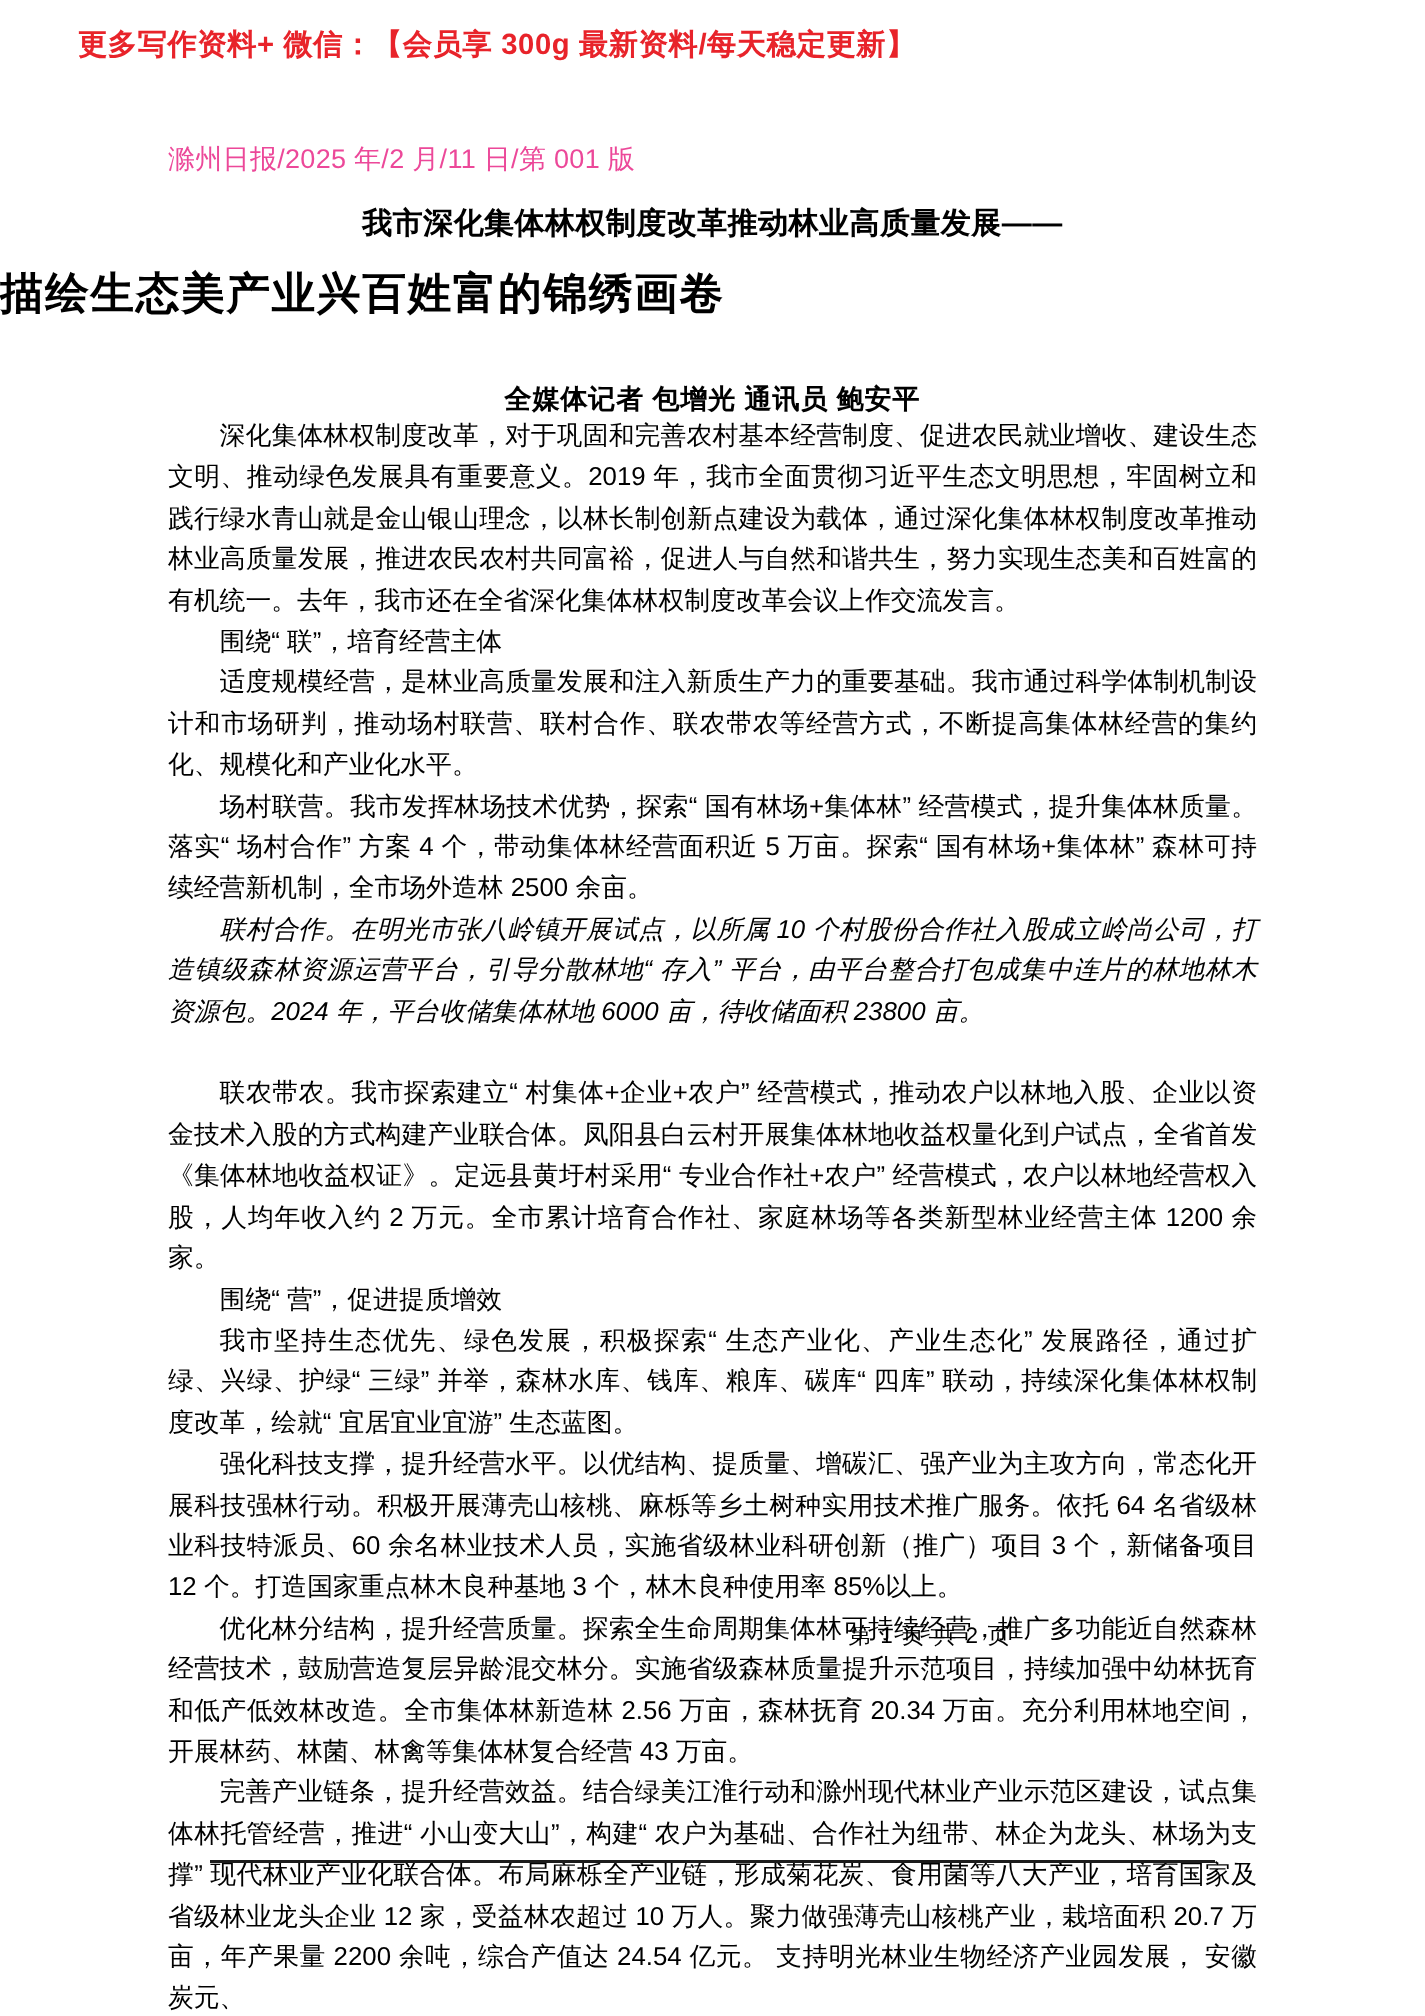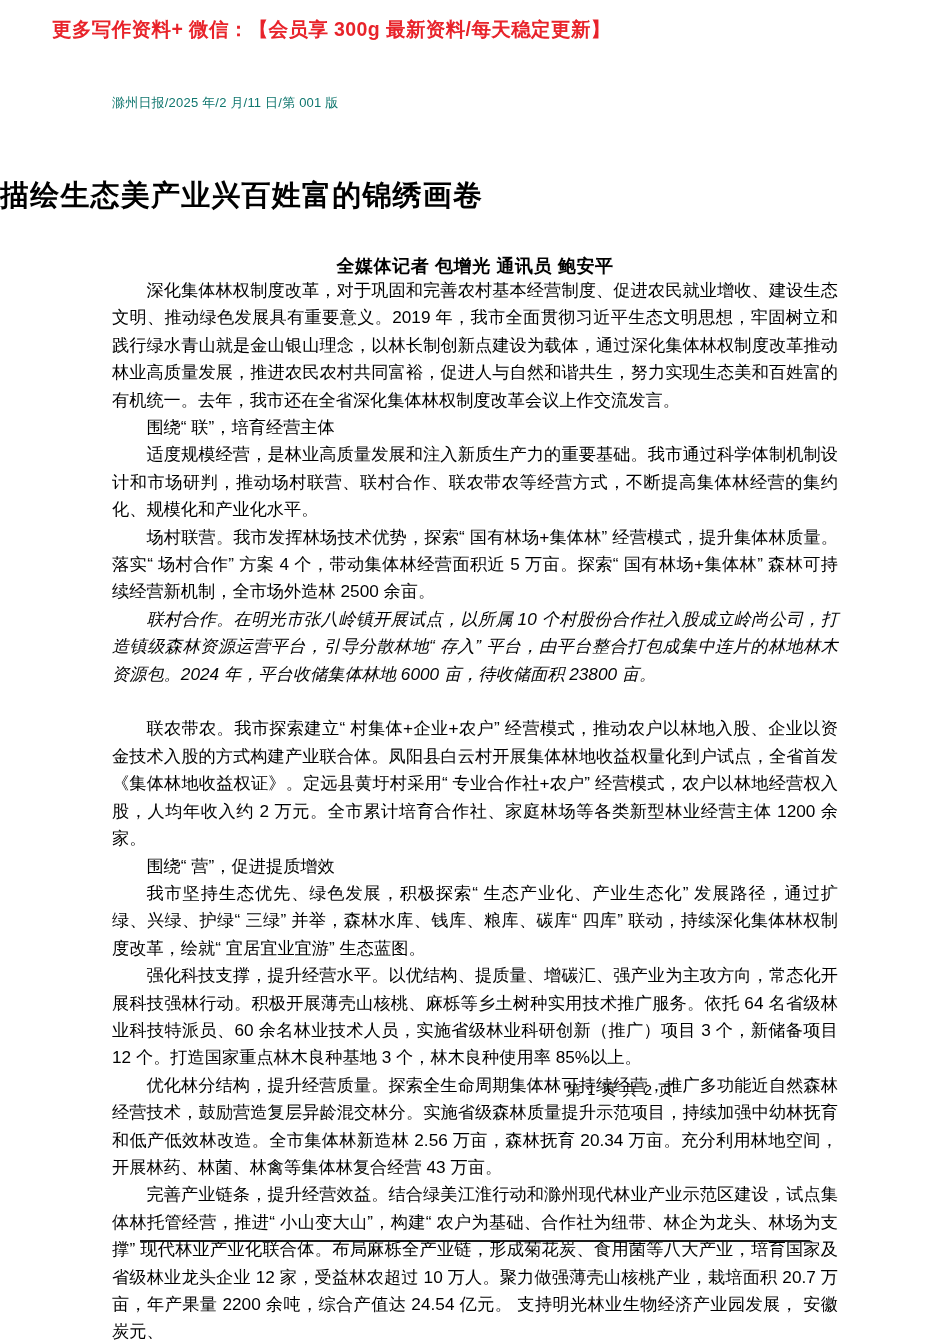--- a/index.html
+++ b/index.html
@@ -43,22 +43,22 @@
     left: 0;
     top: 58px;
     width: 950px;
     height: 1286px;
   }
 
   .source-line {
     position: absolute;
     left: 112px;
     top: 36px;
-    font-size: 13px;
-    color: #0f766e;
+    font-size: 18px;
+    color: #ec4899;
     letter-spacing: 0.2px;
     white-space: nowrap;
   }
 
   .subtitle {
     position: absolute;
     left: 0;
     top: 77px;
     width: 950px;
     text-align: center;
@@ -136,20 +136,21 @@
 <body>
 
 <div class="promo-banner">
   <div class="promo-text">更多写作资料+ 微信：【会员享 300g 最新资料/每天稳定更新】</div>
 </div>
 
 <div class="page">
 
   <div class="source-line">滁州日报/2025 年/2 月/11 日/第 001 版</div>
 
+  <div class="subtitle">我市深化集体林权制度改革推动林业高质量发展——</div>
 
   <div class="main-title">描绘生态美产业兴百姓富的锦绣画卷</div>
 
   <div class="byline">全媒体记者  包增光  通讯员  鲍安平</div>
 
   <div class="article-body">
     <p class="para">深化集体林权制度改革，对于巩固和完善农村基本经营制度、促进农民就业增收、建设生态文明、推动绿色发展具有重要意义。2019 年，我市全面贯彻习近平生态文明思想，牢固树立和践行绿水青山就是金山银山理念，以林长制创新点建设为载体，通过深化集体林权制度改革推动林业高质量发展，推进农民农村共同富裕，促进人与自然和谐共生，努力实现生态美和百姓富的有机统一。去年，我市还在全省深化集体林权制度改革会议上作交流发言。</p>
     <p class="para">围绕“ 联”，培育经营主体</p>
     <p class="para">适度规模经营，是林业高质量发展和注入新质生产力的重要基础。我市通过科学体制机制设计和市场研判，推动场村联营、联村合作、联农带农等经营方式，不断提高集体林经营的集约化、规模化和产业化水平。</p>
     <p class="para">场村联营。我市发挥林场技术优势，探索“ 国有林场+集体林” 经营模式，提升集体林质量。落实“ 场村合作” 方案 4 个，带动集体林经营面积近 5 万亩。探索“ 国有林场+集体林” 森林可持续经营新机制，全市场外造林 2500 余亩。</p>

